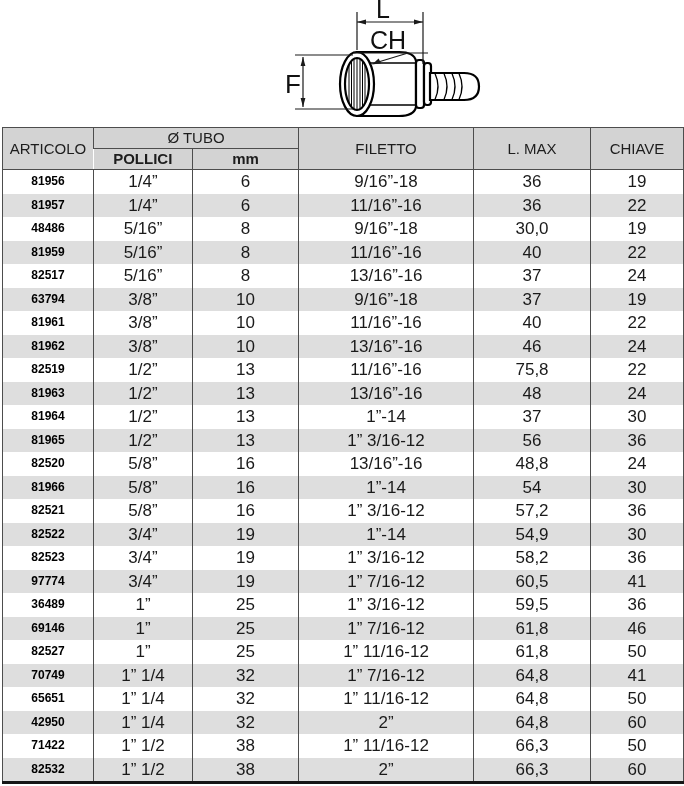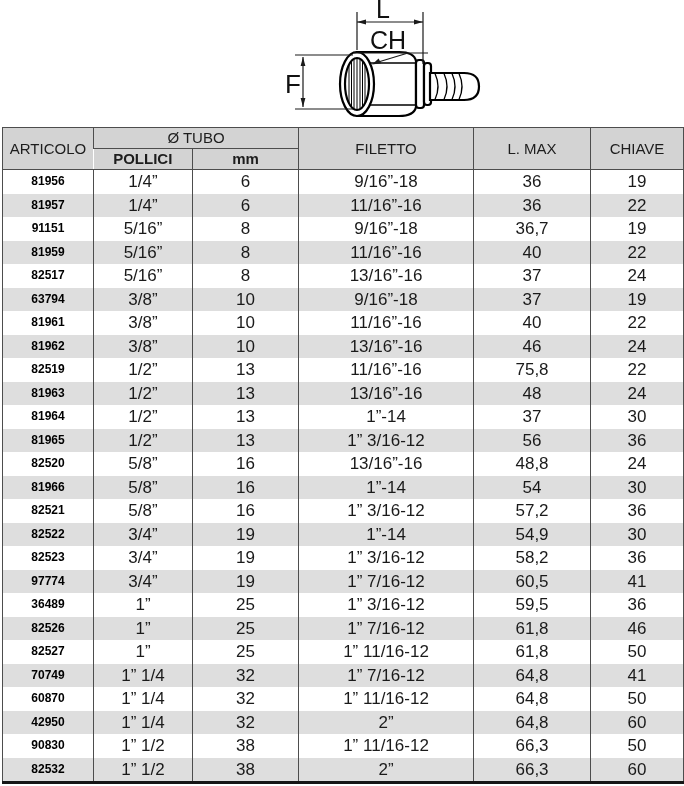--- a/index.html
+++ b/index.html
@@ -137,25 +137,25 @@
         </tr>
         <tr>
           <td>81957</td>
           <td>1/4”</td>
           <td>6</td>
           <td>11/16”-16</td>
           <td>36</td>
           <td>22</td>
         </tr>
         <tr>
-          <td>91151</td>
+          <td>48486</td>
           <td>5/16”</td>
           <td>8</td>
           <td>9/16”-18</td>
-          <td>36,7</td>
+          <td>30,0</td>
           <td>19</td>
         </tr>
         <tr>
           <td>81959</td>
           <td>5/16”</td>
           <td>8</td>
           <td>11/16”-16</td>
           <td>40</td>
           <td>22</td>
         </tr>
@@ -273,21 +273,21 @@
         </tr>
         <tr>
           <td>36489</td>
           <td>1”</td>
           <td>25</td>
           <td>1” 3/16-12</td>
           <td>59,5</td>
           <td>36</td>
         </tr>
         <tr>
-          <td>82526</td>
+          <td>69146</td>
           <td>1”</td>
           <td>25</td>
           <td>1” 7/16-12</td>
           <td>61,8</td>
           <td>46</td>
         </tr>
         <tr>
           <td>82527</td>
           <td>1”</td>
           <td>25</td>
@@ -297,37 +297,37 @@
         </tr>
         <tr>
           <td>70749</td>
           <td>1” 1/4</td>
           <td>32</td>
           <td>1” 7/16-12</td>
           <td>64,8</td>
           <td>41</td>
         </tr>
         <tr>
-          <td>60870</td>
+          <td>65651</td>
           <td>1” 1/4</td>
           <td>32</td>
           <td>1” 11/16-12</td>
           <td>64,8</td>
           <td>50</td>
         </tr>
         <tr>
           <td>42950</td>
           <td>1” 1/4</td>
           <td>32</td>
           <td>2”</td>
           <td>64,8</td>
           <td>60</td>
         </tr>
         <tr>
-          <td>90830</td>
+          <td>71422</td>
           <td>1” 1/2</td>
           <td>38</td>
           <td>1” 11/16-12</td>
           <td>66,3</td>
           <td>50</td>
         </tr>
         <tr>
           <td>82532</td>
           <td>1” 1/2</td>
           <td>38</td>

